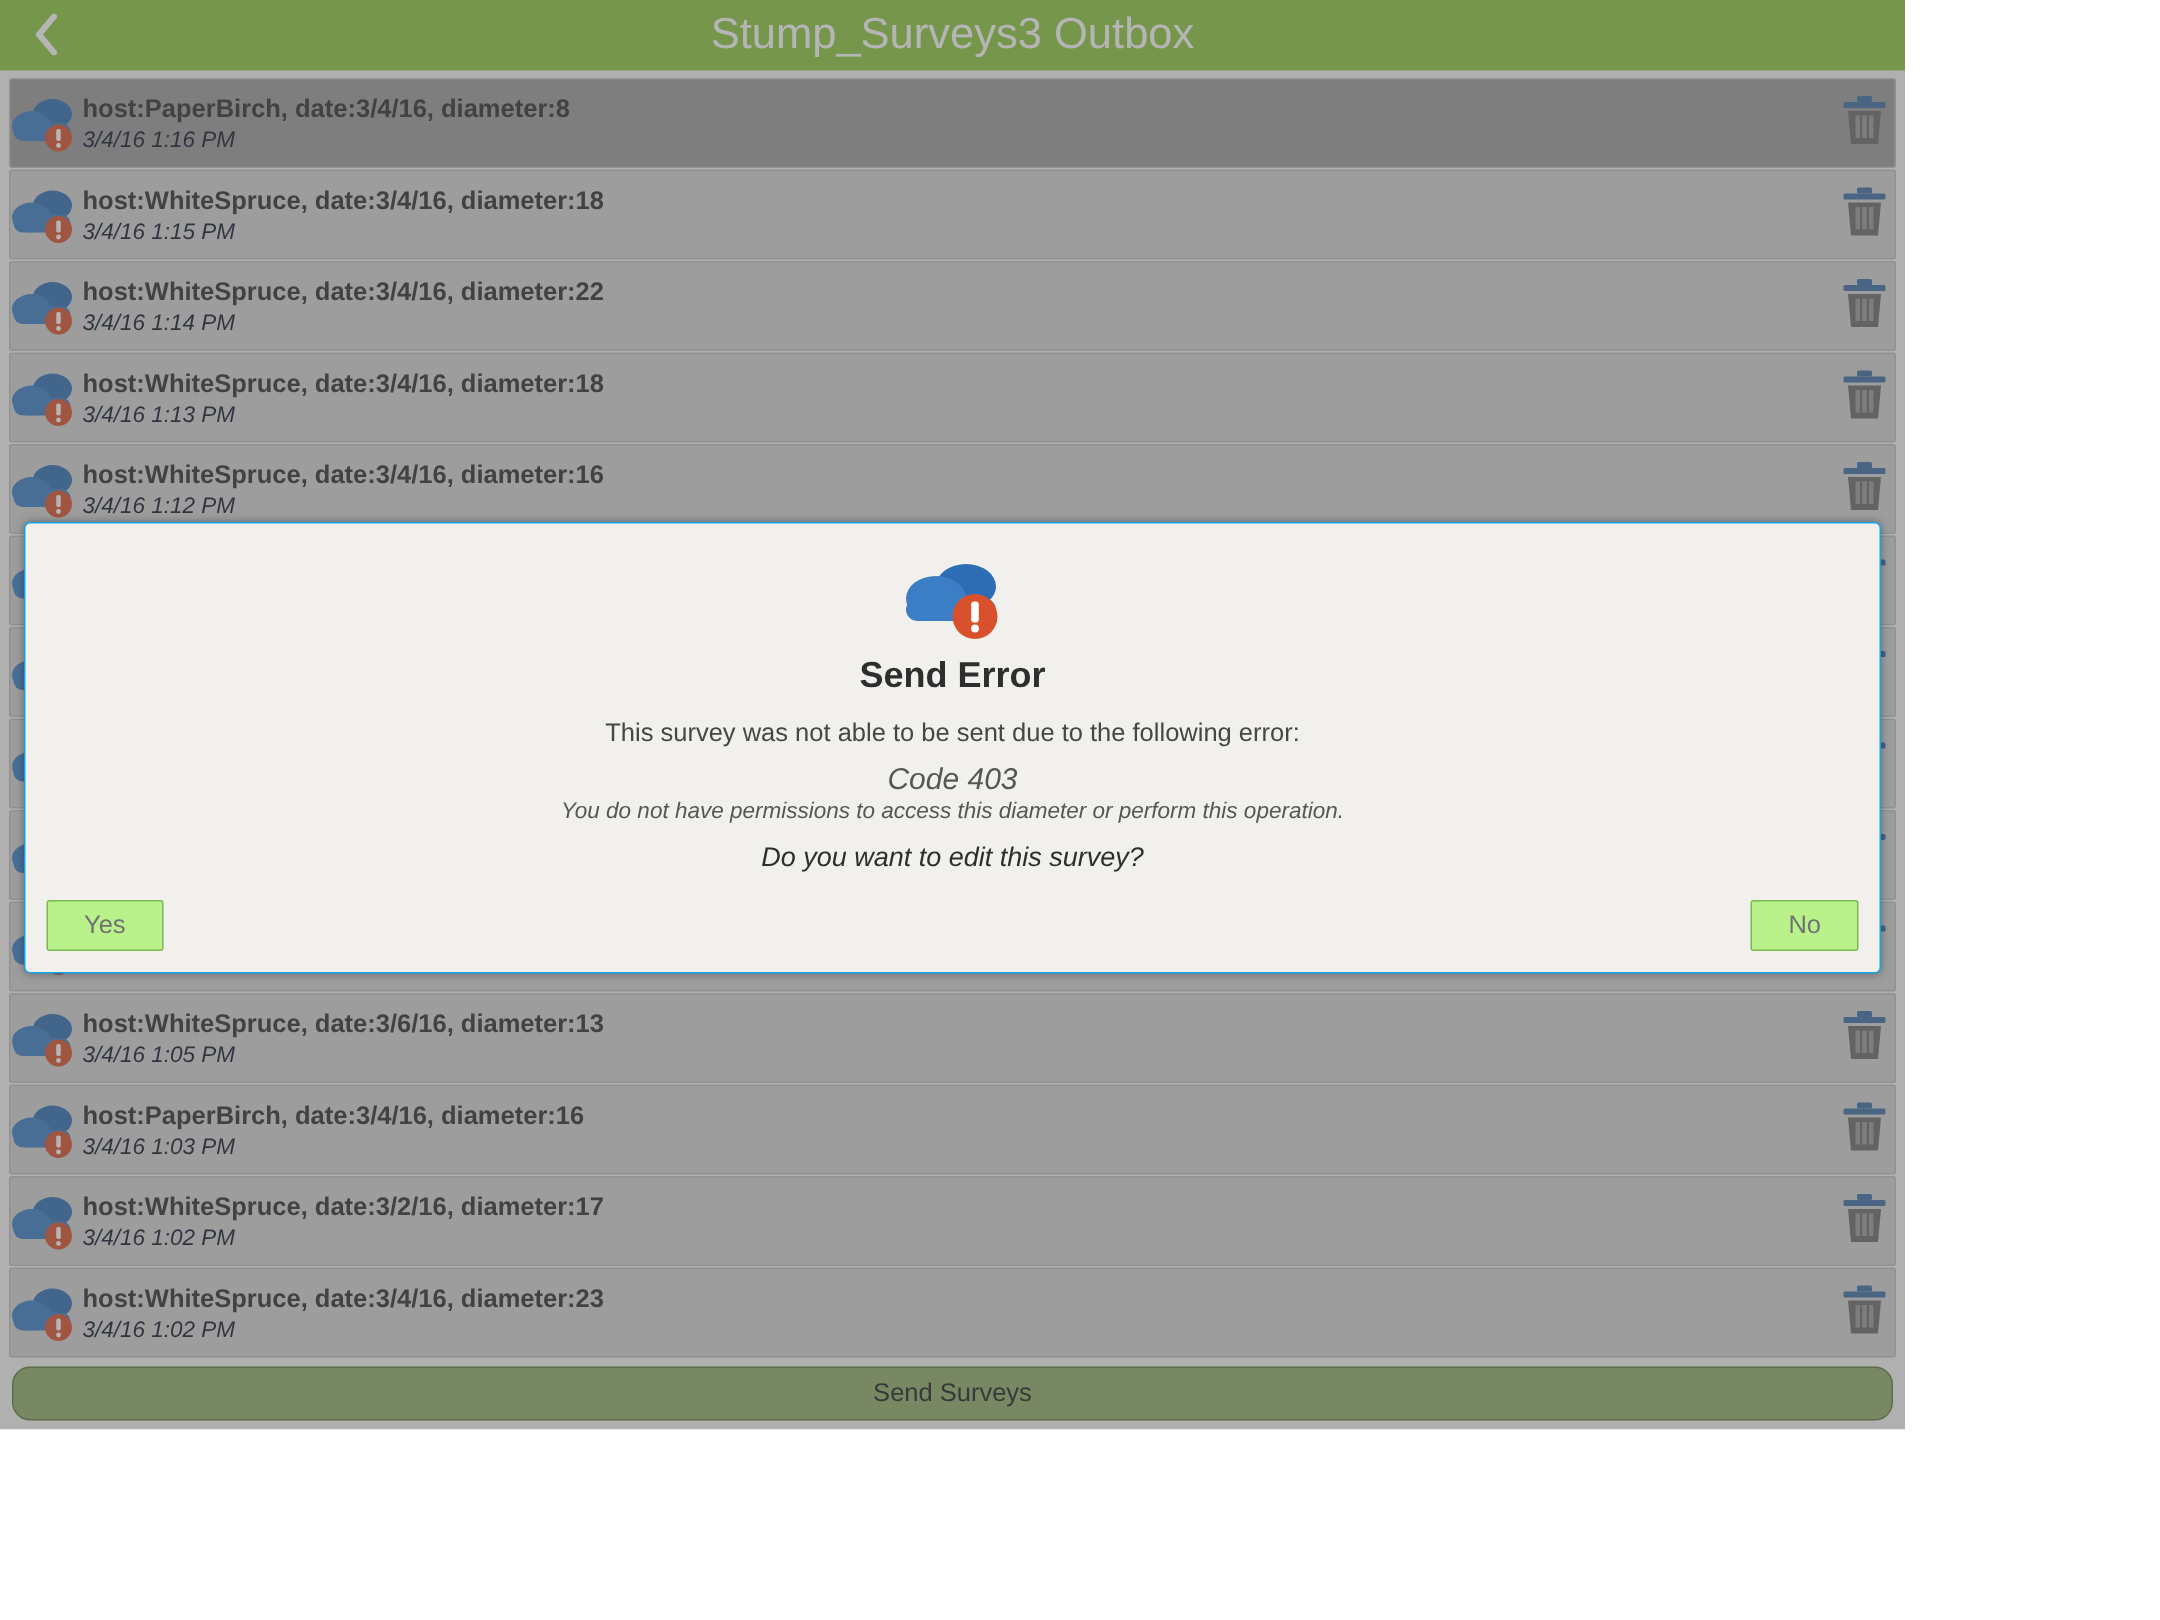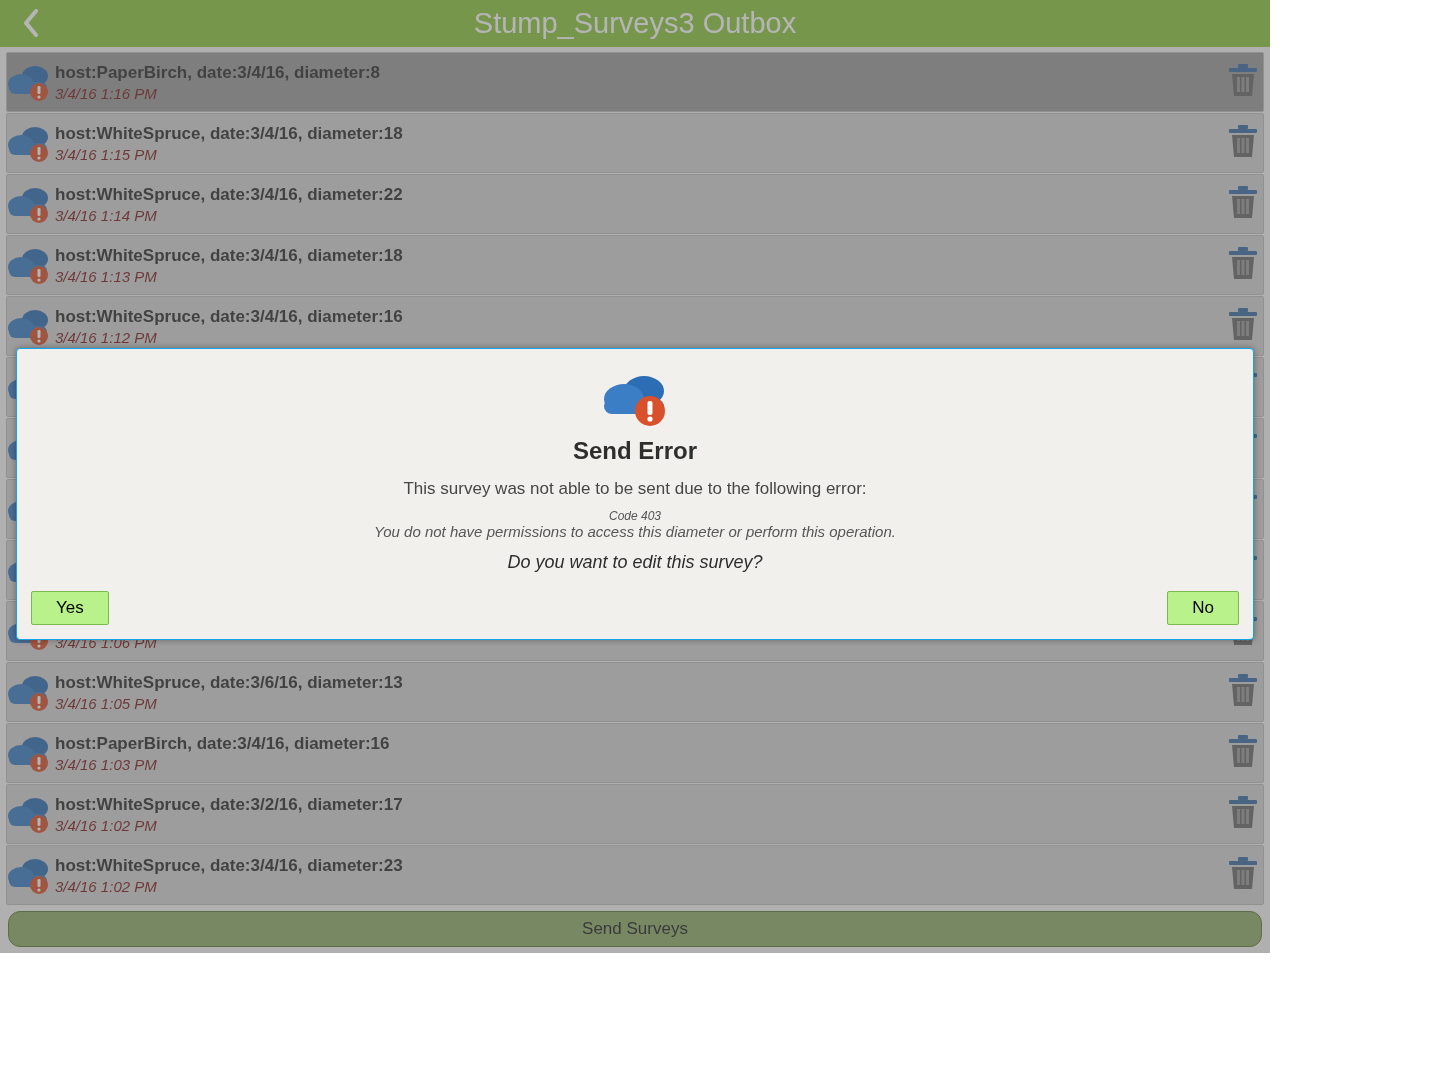--- a/index.html
+++ b/index.html
@@ -13,46 +13,46 @@
   .header-title { color: #fff; font-size: 29px; font-weight: 400; }
   .list { position: absolute; top: 52px; left: 6px; right: 6px; bottom: 48px; }
   .row {
     height: 60px; border: 1px solid #bdbdbd; border-radius: 2px; background: #d3d3d3;
     display: flex; align-items: center; padding: 0 0; margin-bottom: 1px; position: relative;
   }
   .row.selected { background: #9b9b9b; }
   .row-icon { width: 44px; height: 40px; flex: 0 0 44px; display:flex; align-items:center; justify-content:center; }
   .row-text { flex: 1; padding-left: 4px; }
   .row-title { font-size: 17px; font-weight: 600; color: #2e2e2e; }
-  .row-sub { font-size: 15px; font-style: italic; color: #7f1d1d; margin-top: 2px;}
+  .row-sub { font-size: 15px; font-style: italic; color: #0f172a; margin-top: 2px;}
   .trash { width: 40px; height: 40px; flex: 0 0 40px; display:flex; align-items:center; justify-content:center; cursor:pointer;}
   .trash svg { width: 32px; height: 36px; }
   .footer {
     position: absolute; left: 8px; right: 8px; bottom: 6px; height: 36px;
     background: #8fae6b; border: 1px solid #5d7c3a; border-radius: 12px;
     display: flex; align-items: center; justify-content: center; cursor:pointer;
     font-size: 17px; color: #1e1e1e;
   }
   .dim { position:absolute; inset:0; background: rgba(90,90,90,0.45); }
   .dialog {
     position: absolute; left: 16px; right: 16px; top: 348px;
     background: #f1f0ec; border: 1px solid #0ea5e9; border-radius: 4px;
     box-shadow: 0 0 6px rgba(0,0,0,0.35); padding: 18px 14px 14px;
     display: flex; flex-direction: column; align-items: center;
   }
   .dialog-icon { width: 70px; height: 60px; margin-bottom: 10px; }
   .dialog-title { font-size: 24px; font-weight: 700; color: #2e2e2e; margin-bottom: 14px;}
   .dialog-msg { font-size: 17px; color: #464646; margin-bottom: 10px; text-align:center;}
-  .dialog-code { font-size: 12px; font-style: italic; color: #565656; }
+  .dialog-code { font-size: 20px; font-style: italic; color: #565656; }
   .dialog-detail { font-size: 15px; font-style: italic; color: #565656; text-align:center; margin-bottom: 12px;}
   .dialog-question { font-size: 18px; font-style: italic; color: #2e2e2e; text-align:center; margin-bottom: 18px;}
   .dialog-buttons { width: 100%; display:flex; justify-content: space-between; }
   .dlg-btn {
     background: #b9f28a; border: 1px solid #7bb850; border-radius: 2px;
-    padding: 6px 24px; font-size: 17px; color: #000000; cursor:pointer;
+    padding: 6px 24px; font-size: 17px; color: #737373; cursor:pointer;
   }
 </style>
 </head>
 <body>
 
 <div class="app">
 
   <div class="header">
     <div class="back-btn">
       <svg viewBox="0 0 18 28">

